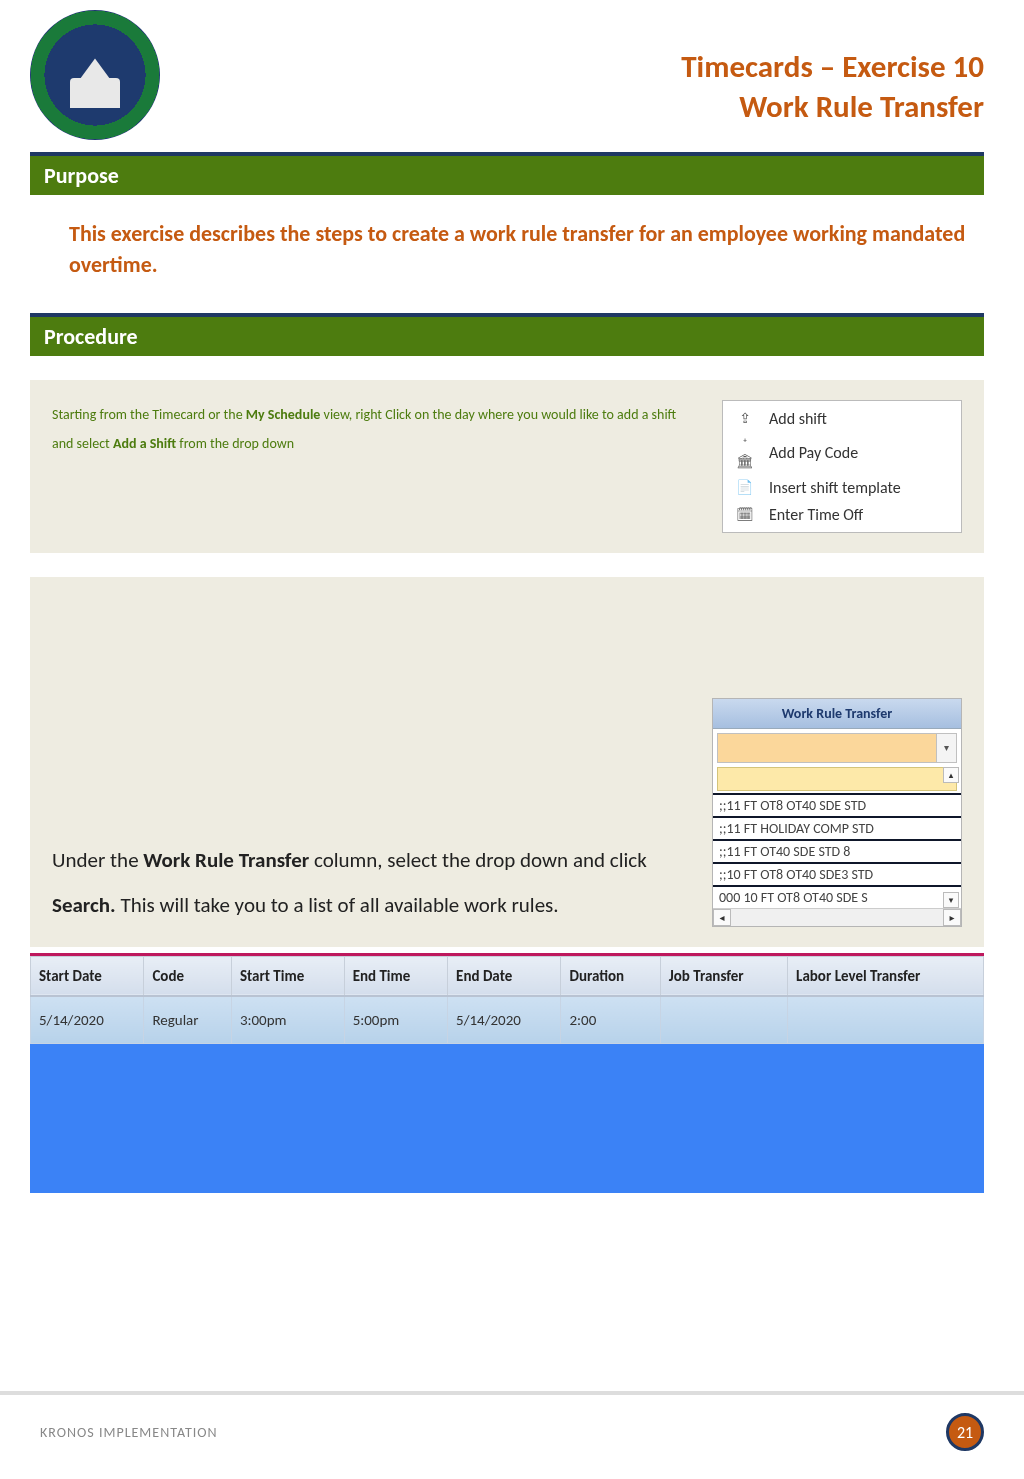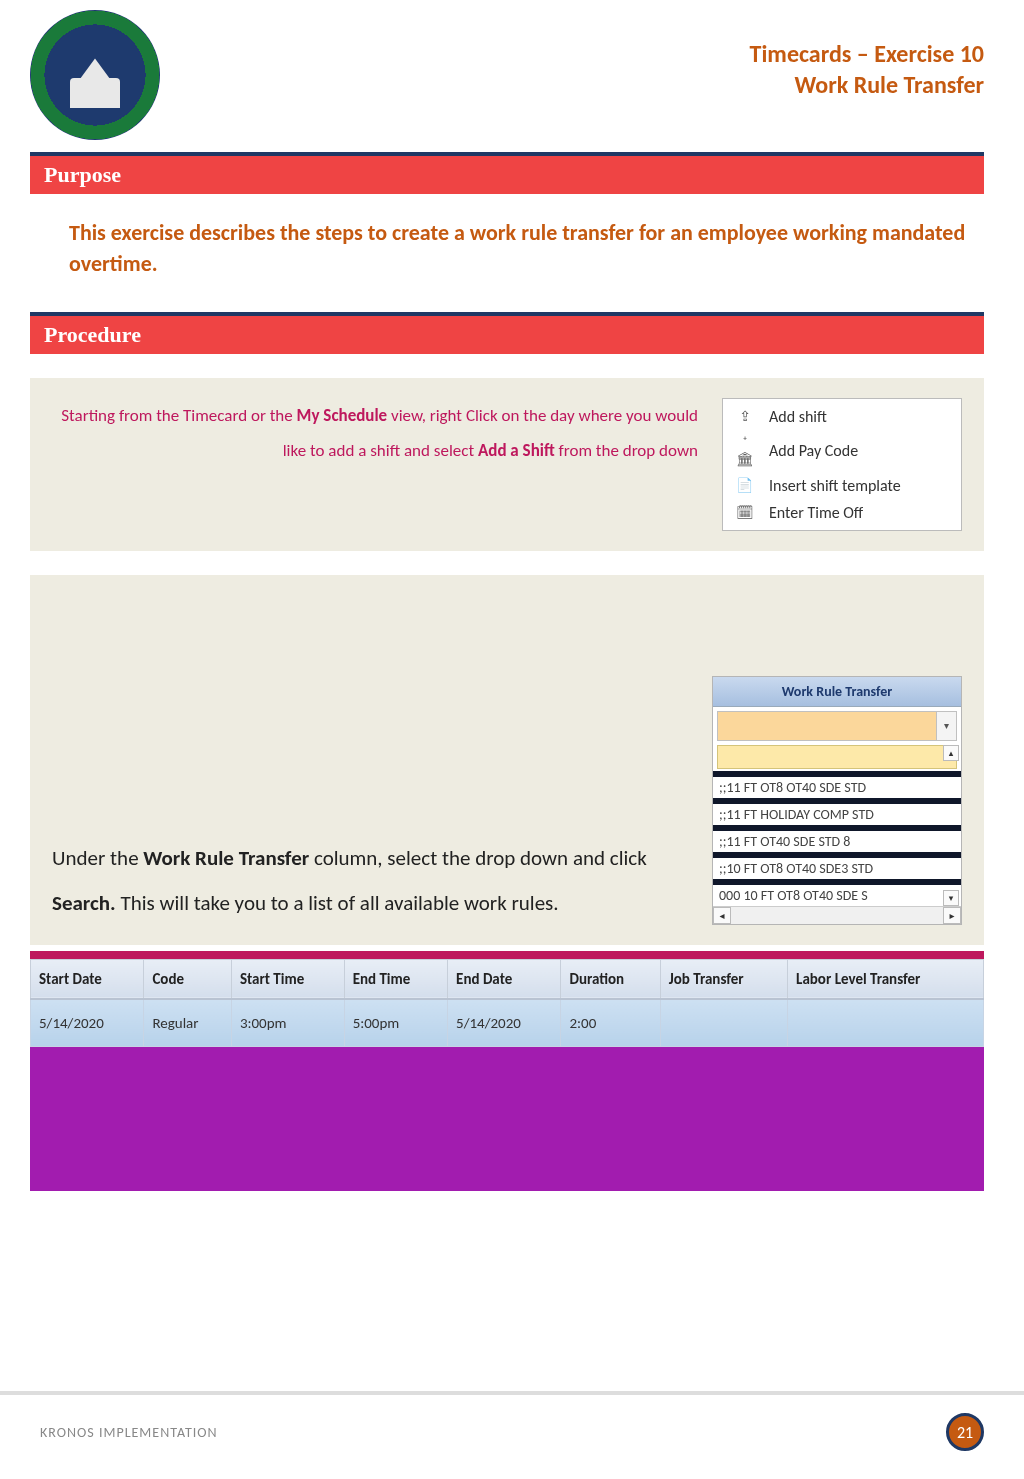--- a/index.html
+++ b/index.html
@@ -40,50 +40,49 @@
     left: 50%; top: 50%;
     transform: translate(-50%, 10%);
     width: 50px; height: 30px;
     background: #e8e8e8;
     border-radius: 4px 4px 0 0;
   }
   .title-block {
     text-align: right;
     color: #C55A11;
     font-weight: bold;
-    font-size: 24px;
-    margin-top: 28px;
+    font-size: 31px;
+    margin-top: 36px;
     line-height: 1.3;
   }
   .section-bar {
-    background: #ef4444;
+    background: #4d7c0f;
     color: #fff;
     font-weight: bold;
     font-size: 22px;
     padding: 6px 14px;
     border-top: 4px solid #1f3864;
     margin: 12px 40px 0 30px;
-    font-family: Liberation Serif, serif;
   }
   .purpose-text {
     color: #C55A11;
     font-weight: bold;
     font-size: 22px;
     padding: 24px 40px 20px 36px;
     line-height: 1.4;
     margin-left: 33px;
   }
   .step-box {
     background: #EEECE1;
     margin: 24px 40px 0 30px;
     padding: 20px 22px;
     position: relative;
   }
   .step1 { display: flex; align-items: flex-start; gap: 24px; }
-  .step1 .text { flex: 1; font-size: 17px; line-height: 2.1; color: #be185d; text-align: right; }
+  .step1 .text { flex: 1; font-size: 14px; line-height: 2.1; color: #4d7c0f; }
   .context-menu {
     background: #fff;
     border: 1px solid #bbb;
     width: 240px;
     font-size: 16px;
     padding: 4px 0;
   }
   .context-menu .item {
     display: flex;
     align-items: center;
@@ -129,21 +128,21 @@
     color: #555;
   }
   .dropdown-panel .search {
     background: #fde9a9;
     height: 24px;
     border: 1px solid #d4c47a;
     margin: 0 4px 2px 4px;
   }
   .dropdown-panel .list .opt {
     padding: 2px 6px;
-    border-top: 6px solid #0f172a;
+    border-top: 2px solid #0f172a;
     white-space: nowrap;
     overflow: hidden;
     color: #444;
     font-size: 14px;
   }
   .dropdown-panel .hscroll {
     display: flex;
     height: 18px;
     border-top: 1px solid #ccc;
     background: #f0f0f0;
@@ -156,24 +155,24 @@
     background: #fafafa;
   }
   .dropdown-panel .hscroll .track { flex: 1; }
   .dropdown-panel .vscroll .btn {
     position:absolute; right:2px; width:16px; height:16px;
     border:1px solid #bbb; background:#fafafa;
     font-size:9px; display:flex;align-items:center;justify-content:center;
   }
 
   .table-box {
-    background: #a21caf;
+    background: #3b82f6;
     margin: 6px 40px 0 30px;
     min-height: 240px;
-    border-top: 8px solid #be185d;
+    border-top: 3px solid #be185d;
   }
   table.shift {
     width: 100%;
     border-collapse: collapse;
     font-size: 15px;
   }
   table.shift th {
     background: linear-gradient(#e8eef6, #d4deec);
     color: #222;
     font-weight: bold;

